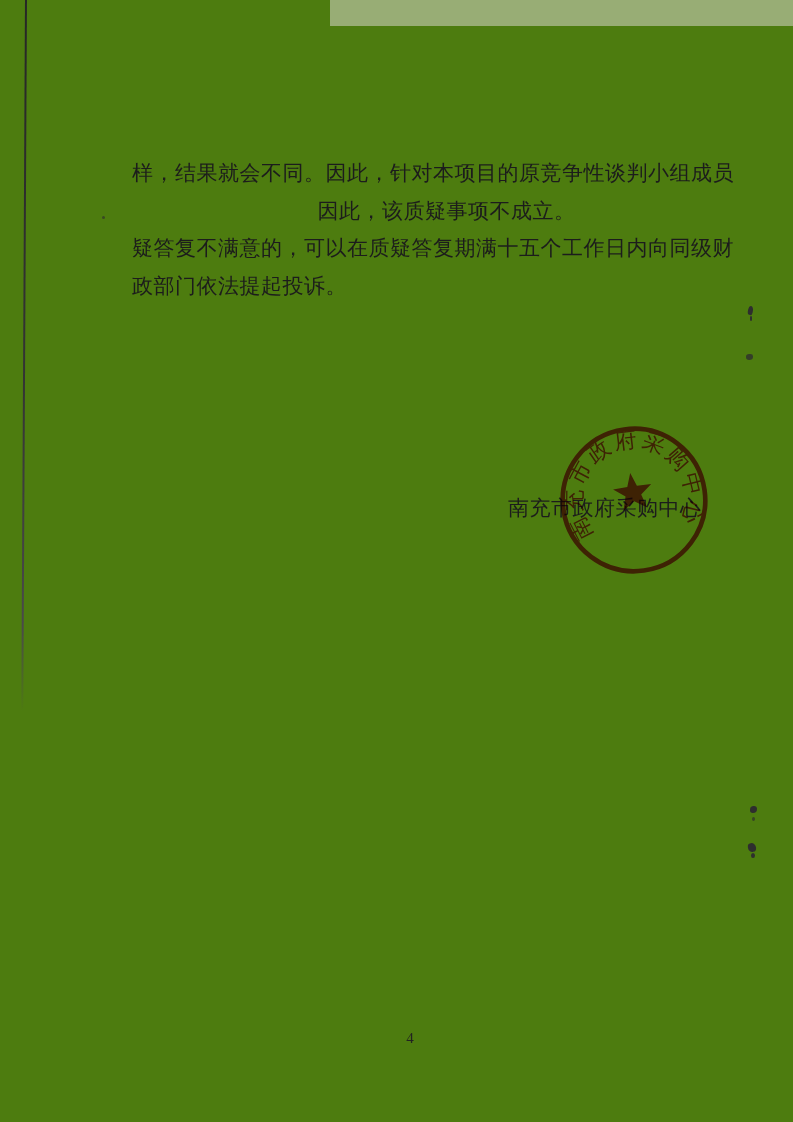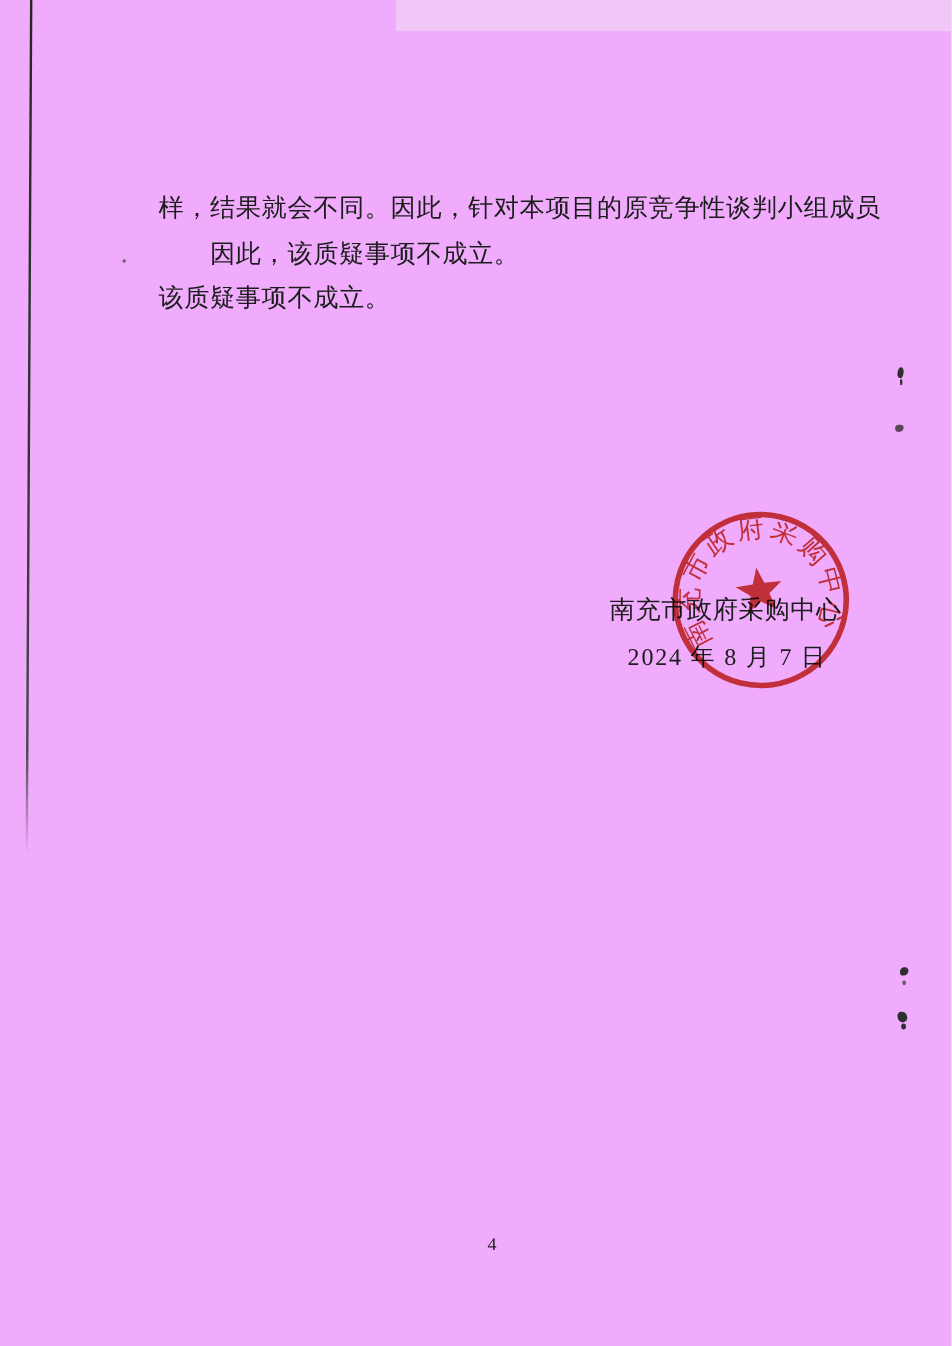--- a/index.html
+++ b/index.html
@@ -2,41 +2,41 @@
 <html><head>
 <meta charset="utf-8">
 <style>
   html,body{margin:0;padding:0;}
   body{
     width:793px;height:1122px;position:relative;overflow:hidden;
     background:#efefef;
     font-family:"Liberation Serif","DejaVu Serif",serif;
   }
   .page{
-    position:absolute;inset:0;background:#f0abfc;
+    position:absolute;inset:0;background:#4d7c0f;
   }
   
   .top-tint{
     position:absolute;top:0;left:330px;right:0;height:26px;
     background:rgba(243,233,241,0.45);
   }
   
   .scan-line{
     position:absolute;left:25px;top:-2px;width:2px;height:714px;
     background:linear-gradient(to bottom,#262626 0%,#343434 55%,#4a4a4a 88%,rgba(90,90,90,0) 100%);
     transform:rotate(0.3deg);transform-origin:top center;
   }
   
   .body-text{
     position:absolute;left:132px;top:155px;width:586px;
     font-size:21px;line-height:37.5px;color:#1c1c1c;
     letter-spacing:0.5px;white-space:nowrap;
   }
   .body-text .line{height:37.5px;}
-  .body-text .line.indent{padding-left:43px;}
+  .body-text .line.indent{padding-left:43px;text-align:center;}
   
   .sig-org{
     position:absolute;left:508px;top:494px;
     font-size:21px;letter-spacing:0.5px;color:#1c1c1c;white-space:nowrap;
   }
   .sig-date{
     position:absolute;left:523px;top:534px;
     font-size:20px;letter-spacing:1.5px;color:#1c1c1c;white-space:nowrap;
   }
   
@@ -65,25 +65,25 @@
 <body>
 
 <div class="page">
 
   <div class="top-tint"></div>
   <div class="scan-line"></div>
 
   <div class="body-text">
     <div class="line">样，结果就会不同。因此，针对本项目的原竞争性谈判小组成员</div>
     <div class="line indent">因此，该质疑事项不成立。</div>
-    <div class="line">该质疑事项不成立。</div>
+    <div class="line">疑答复不满意的，可以在质疑答复期满十五个工作日内向同级财</div>
+    <div class="line">政部门依法提起投诉。</div>
   </div>
 
   <div class="sig-org">南充市政府采购中心</div>
-  <div class="sig-date">2024 年 8 月 7 日</div>
 
   <svg class="stamp" viewBox="0 0 150 150" xmlns="http://www.w3.org/2000/svg">
     <circle cx="75" cy="75" r="70.3" fill="none" stroke="#c9372b" stroke-width="4.6"></circle>
     <path id="seal-arc" d="M 32.4 104.8 A 52 52 0 1 1 117.6 104.8" fill="none"></path>
     <text font-size="22" fill="#c9372b" letter-spacing="3" font-family="Liberation Serif, DejaVu Serif, serif">
       <textPath href="#seal-arc" startOffset="2">南充市政府采购中心</textPath>
     </text>
     <polygon fill="#c9372b" points="75,48 79.8,61.4 94,61.8 82.8,70.5 86.8,84.2 75,76.2 63.2,84.2 67.2,70.5 56,61.8 70.2,61.4"></polygon>
   </svg>
 

